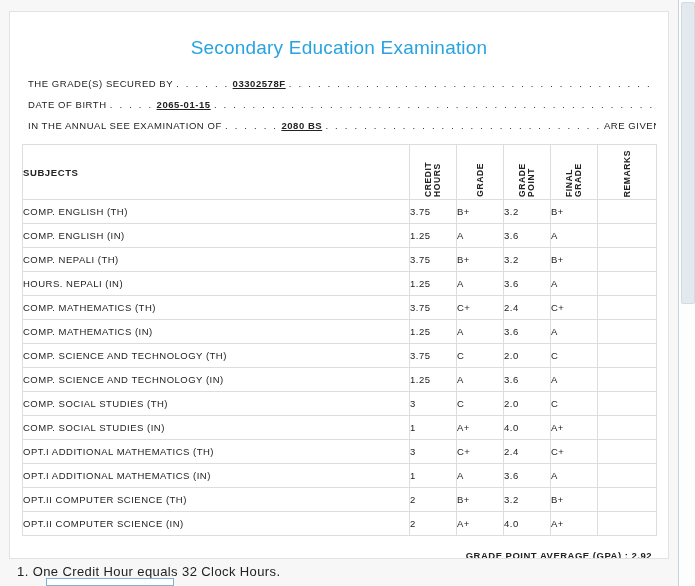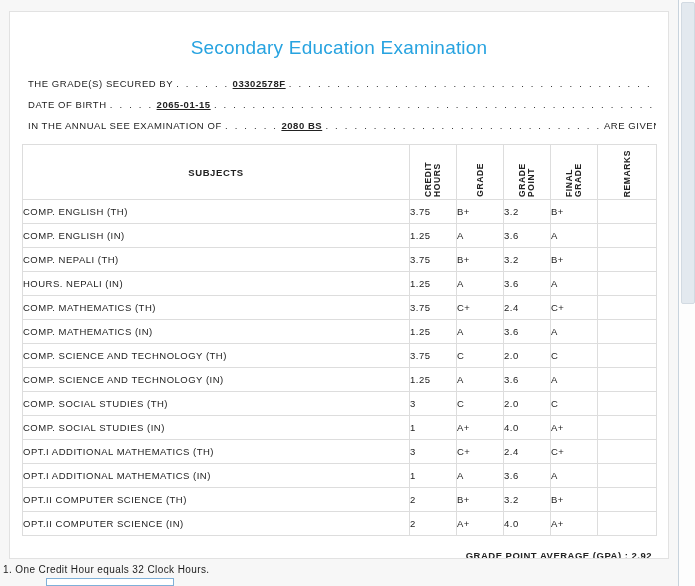--- a/index.html
+++ b/index.html
@@ -101,21 +101,21 @@
     border: 1px solid #dddddd;
     padding: 0;
   }
   thead th {
     height: 52px;
     vertical-align: bottom;
     font-weight: bold;
     letter-spacing: 0.6px;
   }
   th.subjects-head {
-    text-align: center;
+    text-align: left;
     padding-left: 6px;
     vertical-align: middle;
     width: 386px;
   }
   th.vert {
     width: 46px;
     position: relative;
   }
   th.vert .vtext {
     writing-mode: vertical-rl;
@@ -144,24 +144,24 @@
   .gpa {
     text-align: right;
     font-size: 9.5px;
     font-weight: bold;
     letter-spacing: 0.5px;
     color: #222;
     padding: 14px 4px 0 0;
   }
   .note {
     position: absolute;
-    left: 3px;
+    left: 17px;
     top: 564px;
     width: 660px;
-    font-size: 10px;
+    font-size: 13px;
     color: #222;
     letter-spacing: 0.4px;
   }
   .taskbar-chip {
     position: absolute;
     left: 46px;
     top: 578px;
     width: 128px;
     height: 8px;
     background: #ffffff;

